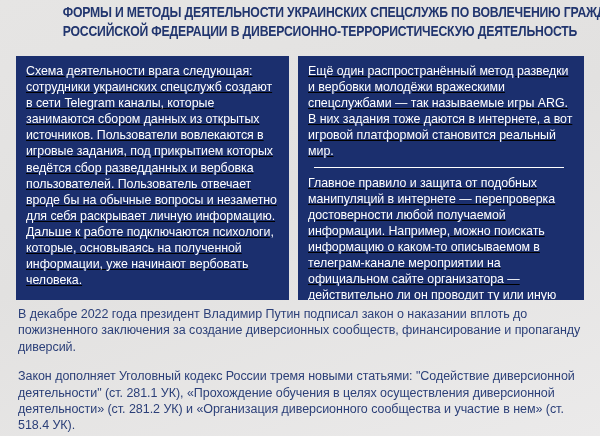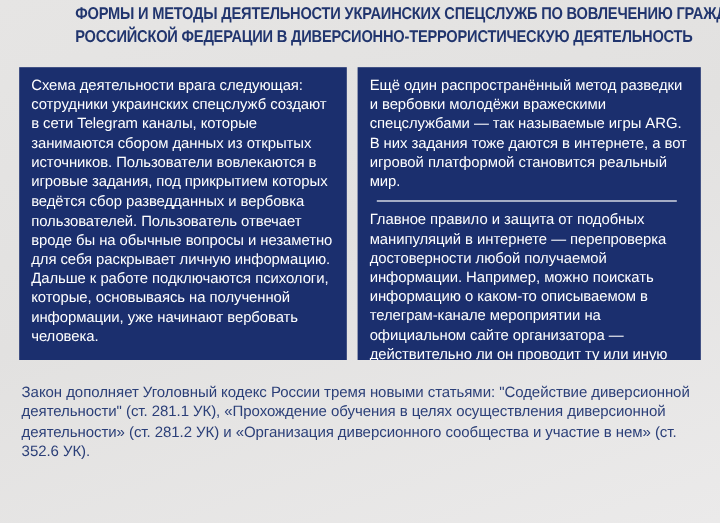--- a/index.html
+++ b/index.html
@@ -50,20 +50,21 @@
     width: 568px;
     height: 244px;
     display: flex;
     gap: 9px;
   }
   .panel {
     background: #1b2f6e;
     box-sizing: border-box;
     padding: 7px 9px 7px 10px;
     overflow: hidden;
+    text-decoration: underline;
   }
   .panel-left {
     width: 275px;
   }
   .panel-right {
     width: 288px;
   }
   .panel p {
     margin: 0;
     color: #ffffff;
@@ -114,16 +115,17 @@
 
     <div class="panel panel-right">
       <p>Ещё один распространённый метод разведки и вербовки молодёжи вражескими спецслужбами — так называемые игры ARG. В них задания тоже даются в интернете, а вот игровой платформой становится реальный мир.</p>
       <hr class="divider">
       <p>Главное правило и защита от подобных манипуляций в интернете — перепроверка достоверности любой получаемой информации. Например, можно поискать информацию о каком-то описываемом в телеграм-канале мероприятии на официальном сайте организатора — действительно ли он проводит ту или иную игру, квест, конкурс и т.д.</p>
     </div>
 
   </div>
 
   <div class="bottom">
-    <p class="gap">Закон дополняет Уголовный кодекс России тремя новыми статьями: "Содействие диверсионной деятельности" (ст. 281.1 УК), «Прохождение обучения в целях осуществления диверсионной деятельности» (ст. 281.2 УК) и «Организация диверсионного сообщества и участие в нем» (ст. 352.6 УК).</p>
+    <p>В декабре 2022 года президент Владимир Путин подписал закон о наказании вплоть до пожизненного заключения за создание диверсионных сообществ, финансирование и пропаганду диверсий.</p>
+    <p class="gap">Закон дополняет Уголовный кодекс России тремя новыми статьями: "Содействие диверсионной деятельности" (ст. 281.1 УК), «Прохождение обучения в целях осуществления диверсионной деятельности» (ст. 281.2 УК) и «Организация диверсионного сообщества и участие в нем» (ст. 518.4 УК).</p>
   </div>
 
 </div>
 
 </body></html>

